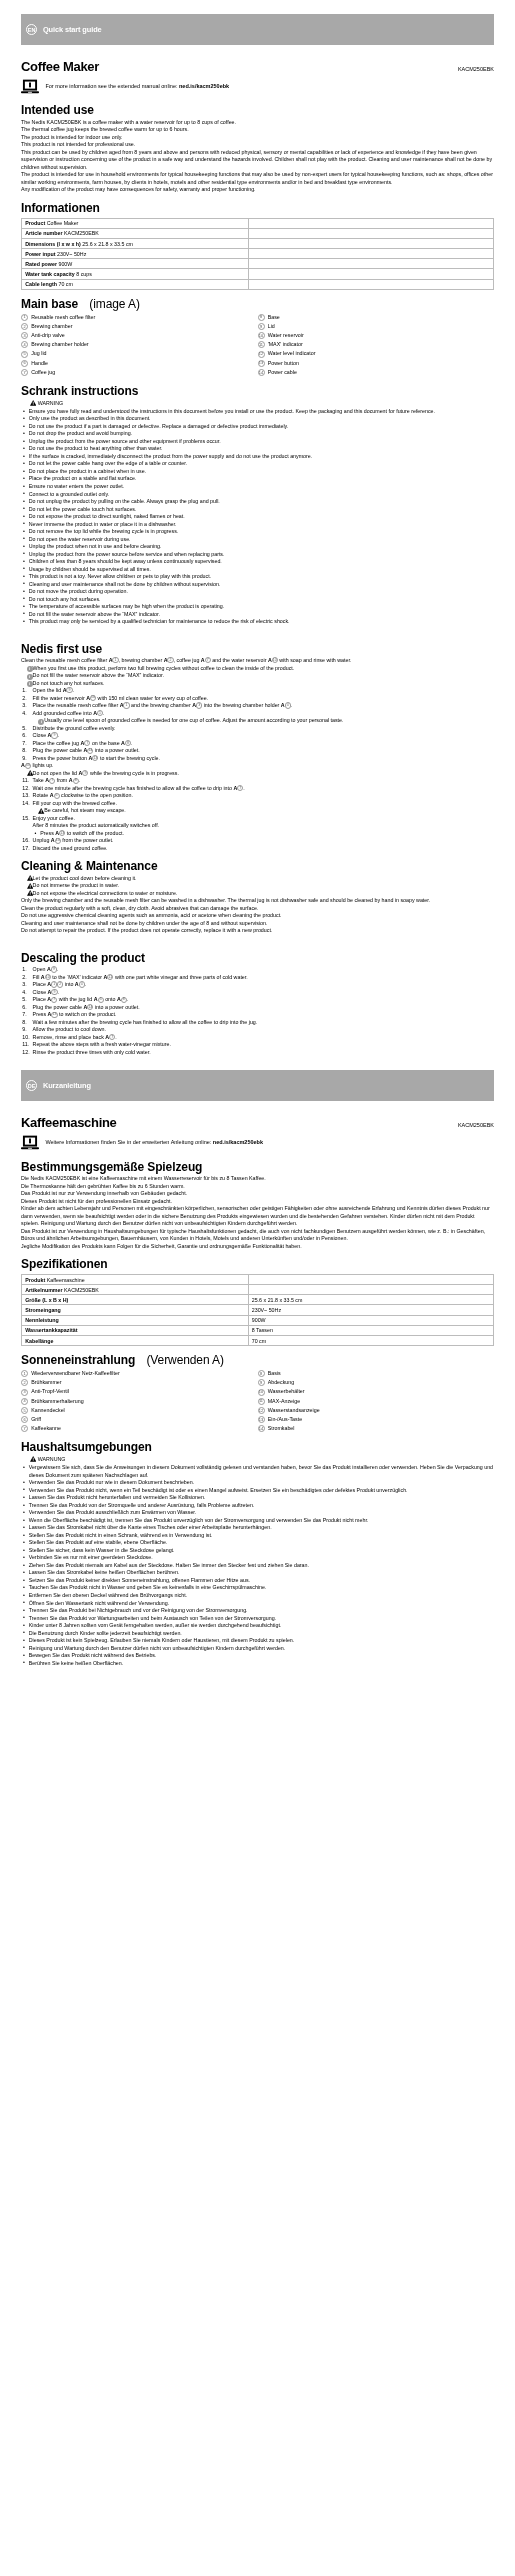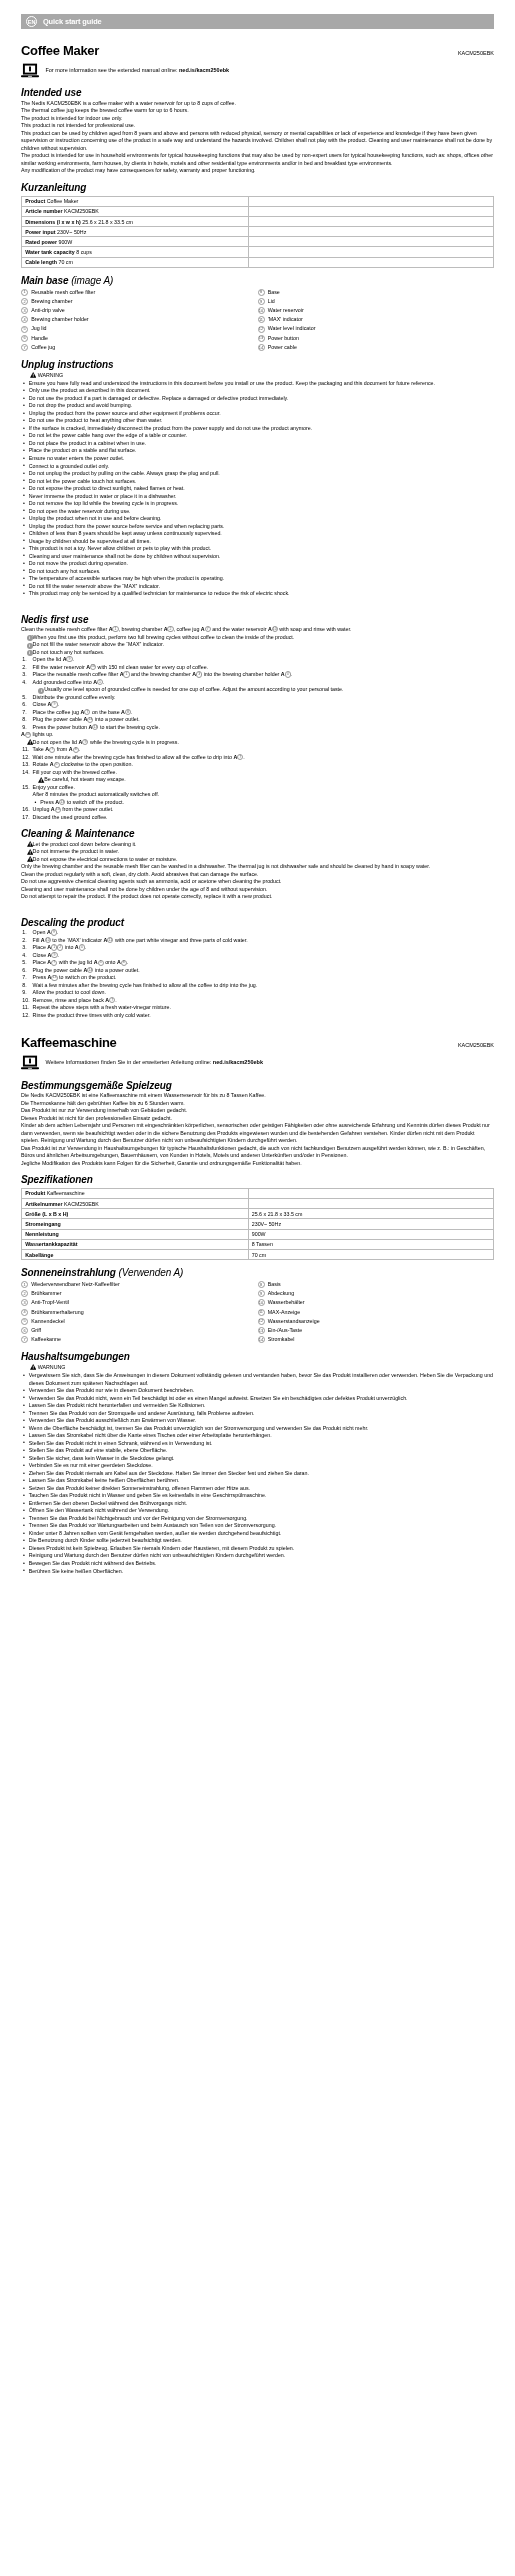--- a/index.html
+++ b/index.html
@@ -11,21 +11,21 @@
     color: #000000;
     -webkit-font-smoothing: antialiased;
   }
   .page {
     width: 515px;
     padding: 14px 21px 6.4px 21px;
   }
   
   .lang-bar {
     background: #a8a8a8;
-    height: 15px;
+    height: 31px;
     display: flex;
     align-items: center;
     padding-left: 5.1px;
     margin-bottom: 14px;
   }
   .lang-badge {
     width: 11px; height: 11px;
     border: 1px solid #ffffff;
     border-radius: 50%;
     color: #ffffff;
@@ -59,27 +59,26 @@
     display: flex;
     align-items: flex-start;
     margin-top: 5.1px;
     margin-bottom: 9px;
   }
   .laptop-icon { width: 18px; height: 15.4px; flex: 0 0 auto; margin-right: 6.4px; }
   .manual-text { font-size: 5.5px; line-height: 1.35; padding-top: 3.9px; }
   .manual-text b { font-weight: bold; }
   
   h2.sec {
-    font-size: 10px;
+    font-size: 12px;
     font-weight: bold;
     margin: 7px 0 1.3px 0;
     letter-spacing: -0.1px;
-    font-style: italic;
-  }
-  h2.sec .light { font-weight: normal; }
+  }
+  h2.sec .light { font-weight: normal; margin-left: 8px; }
   p.body {
     font-size: 5.3px;
     line-height: 1.42;
     margin: 0;
   }
   .spacer-md { height: 9px; }
   .spacer-lg { height: 14px; }
   
   table.spec {
     width: 100%;
@@ -239,21 +238,21 @@
 
     <h2 class="sec">Intended use</h2>
     <p class="body">The Nedis KACM250EBK is a coffee maker with a water reservoir for up to 8 cups of coffee.</p>
     <p class="body">The thermal coffee jug keeps the brewed coffee warm for up to 6 hours.</p>
     <p class="body">The product is intended for indoor use only.</p>
     <p class="body">This product is not intended for professional use.</p>
     <p class="body">This product can be used by children aged from 8 years and above and persons with reduced physical, sensory or mental capabilities or lack of experience and knowledge if they have been given supervision or instruction concerning use of the product in a safe way and understand the hazards involved. Children shall not play with the product. Cleaning and user maintenance shall not be done by children without supervision.</p>
     <p class="body">The product is intended for use in household environments for typical housekeeping functions that may also be used by non-expert users for typical housekeeping functions, such as: shops, offices other similar working environments, farm houses, by clients in hotels, motels and other residential type environments and/or in bed and breakfast type environments.</p>
     <p class="body">Any modification of the product may have consequences for safety, warranty and proper functioning.</p>
 
-    <h2 class="sec">Kurzanleitung</h2>
+    <h2 class="sec">Informationen</h2>
     <table class="spec">
       <tbody>
         <tr>
           <td class="k"><span class="lbl">Product</span> <span>Coffee Maker</span></td>
           <td class="v"></td>
         </tr>
         <tr>
           <td class="k"><span class="lbl">Article number</span> <span>KACM250EBK</span></td>
           <td class="v"></td>
         </tr>
@@ -340,21 +339,21 @@
             <span class="num">13</span>
             <span>Power button</span>
           </div>
         <div class="part-item">
             <span class="num">14</span>
             <span>Power cable</span>
           </div>
       </div>
     </div>
 
-    <h2 class="sec">Unplug instructions</h2>
+    <h2 class="sec">Schrank instructions</h2>
     <div class="warn-head">
       <span class="tri">
         <svg viewBox="0 0 10 9" width="6.4" height="5.8">
             <polygon points="5,0 10,9 0,9" fill="#000"></polygon>
             <rect x="4.4" y="2.6" width="1.2" height="3.4" fill="#fff"></rect>
             <rect x="4.4" y="6.6" width="1.2" height="1.1" fill="#fff"></rect>
           </svg>
       </span>
       <span>WARNING</span>
     </div>
@@ -477,20 +476,24 @@
       <li><span>Repeat the above steps with a fresh water-vinegar mixture.</span></li>
       <li><span>Rinse the product three times with only cold water.</span></li>
     </ol>
 
   </section>
 
   <div class="spacer-lg"></div>
 
   <section>
 
+    <div class="lang-bar">
+      <span class="lang-badge">DE</span>
+      <span class="lang-title">Kurzanleitung</span>
+    </div>
 
     <div class="doc-title-row">
       <div class="doc-title">Kaffeemaschine</div>
       <div class="doc-artno">KACM250EBK</div>
     </div>
 
     <div class="manual-row">
       <span class="laptop-icon">
         <svg viewBox="0 0 28 24" width="18" height="15.4">
           <rect x="3" y="1" width="22" height="17" fill="#000"></rect>

